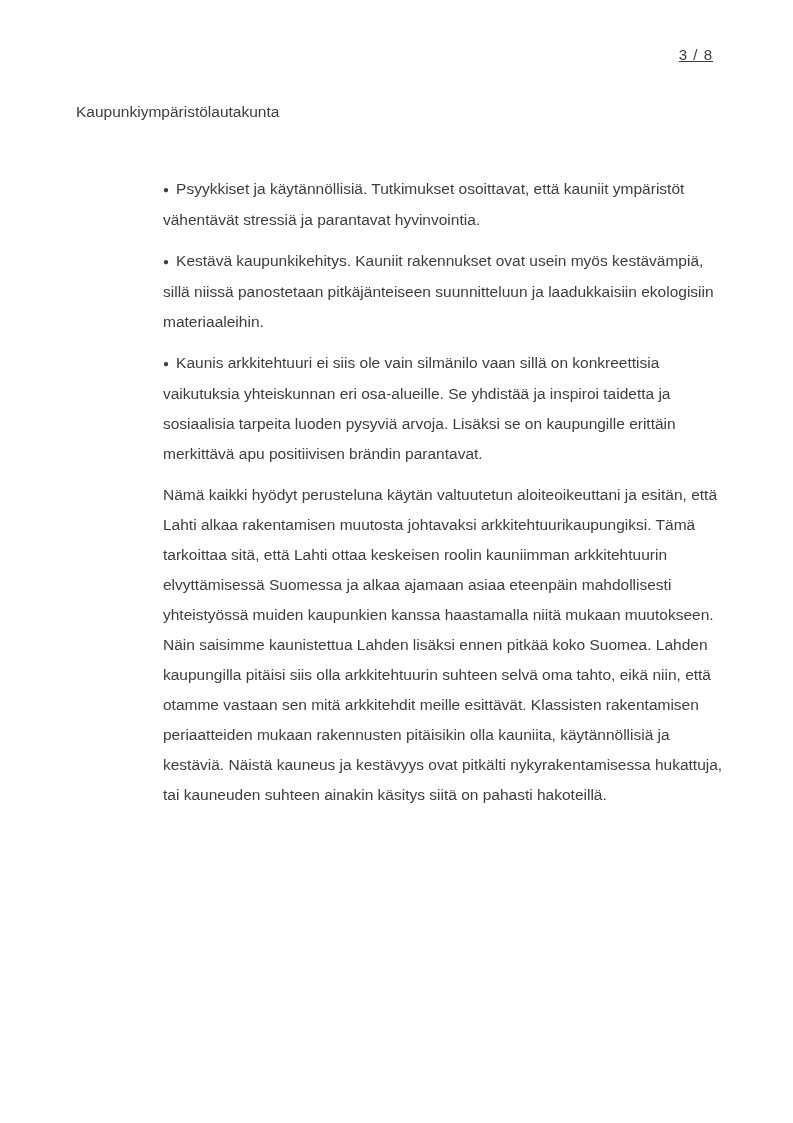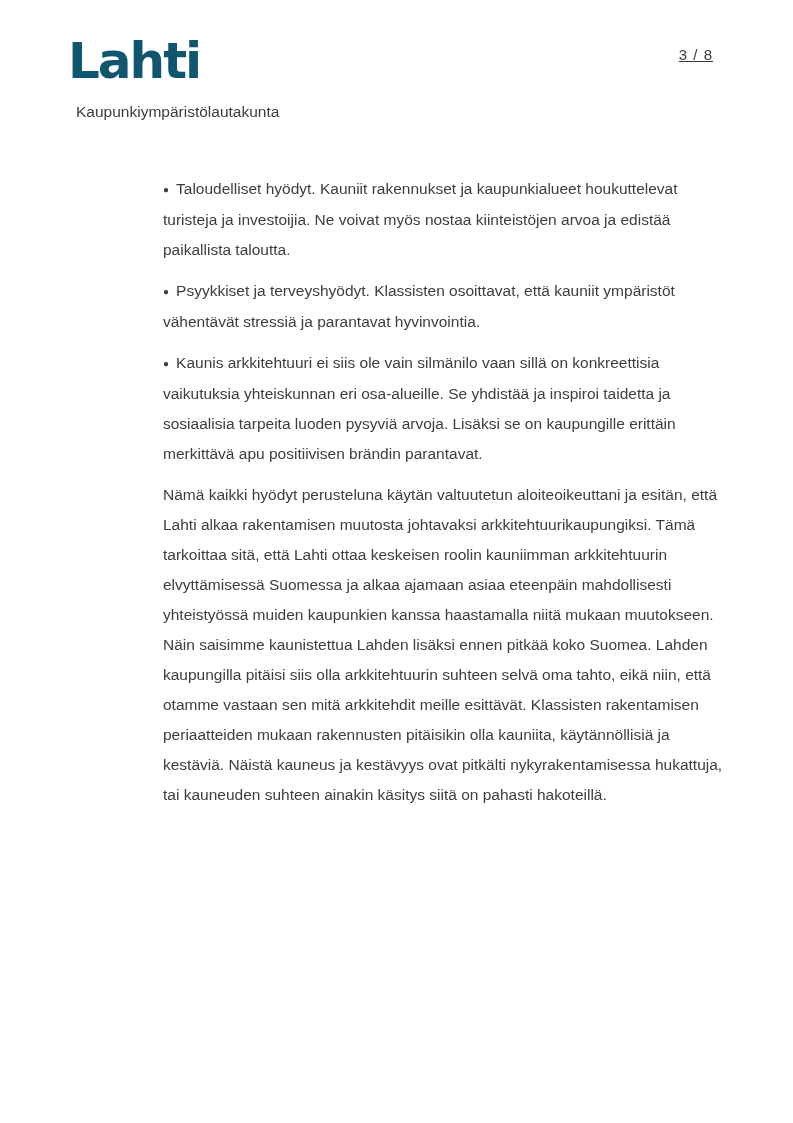--- a/index.html
+++ b/index.html
@@ -67,28 +67,27 @@
     font-size: 10px;
     vertical-align: 1px;
     margin-right: 7px;
   }
 </style>
 </head>
 <body>
 
 <div class="page">
 
-  <div class="logo">Lahti</div>
 
   <div class="page-number">3 / 8</div>
 
   <div class="header-row">
     <span>Kaupunkiympäristölautakunta</span>
   </div>
 
   <div class="body-text">
-    <p><span class="bullet-marker">●</span><span>Taloudelliset hyödyt. Kauniit rakennukset ja kaupunkialueet houkuttelevat turisteja ja investoijia. Ne voivat myös nostaa kiinteistöjen arvoa ja edistää paikallista taloutta.</span></p>
-    <p><span class="bullet-marker">●</span><span>Psyykkiset ja terveyshyödyt. Klassisten osoittavat, että kauniit ympäristöt vähentävät stressiä ja parantavat hyvinvointia.</span></p>
+    <p><span class="bullet-marker">●</span><span>Psyykkiset ja käytännöllisiä. Tutkimukset osoittavat, että kauniit ympäristöt vähentävät stressiä ja parantavat hyvinvointia.</span></p>
+    <p><span class="bullet-marker">●</span><span>Kestävä kaupunkikehitys. Kauniit rakennukset ovat usein myös kestävämpiä, sillä niissä panostetaan pitkäjänteiseen suunnitteluun ja laadukkaisiin ekologisiin materiaaleihin.</span></p>
     <p><span class="bullet-marker">●</span><span>Kaunis arkkitehtuuri ei siis ole vain silmänilo vaan sillä on konkreettisia vaikutuksia yhteiskunnan eri osa-alueille. Se yhdistää ja inspiroi taidetta ja sosiaalisia tarpeita luoden pysyviä arvoja. Lisäksi se on kaupungille erittäin merkittävä apu positiivisen brändin parantavat.</span></p>
     <p><span>Nämä kaikki hyödyt perusteluna käytän valtuutetun aloiteoikeuttani ja esitän, että Lahti alkaa rakentamisen muutosta johtavaksi arkkitehtuurikaupungiksi. Tämä tarkoittaa sitä, että Lahti ottaa keskeisen roolin kauniimman arkkitehtuurin elvyttämisessä Suomessa ja alkaa ajamaan asiaa eteenpäin mahdollisesti yhteistyössä muiden kaupunkien kanssa haastamalla niitä mukaan muutokseen. Näin saisimme kaunistettua Lahden lisäksi ennen pitkää koko Suomea. Lahden kaupungilla pitäisi siis olla arkkitehtuurin suhteen selvä oma tahto, eikä niin, että otamme vastaan sen mitä arkkitehdit meille esittävät. Klassisten rakentamisen periaatteiden mukaan rakennusten pitäisikin olla kauniita, käytännöllisiä ja kestäviä. Näistä kauneus ja kestävyys ovat pitkälti nykyrakentamisessa hukattuja, tai kauneuden suhteen ainakin käsitys siitä on pahasti hakoteillä.</span></p>
   </div>
 
 </div>
 
 </body></html>

